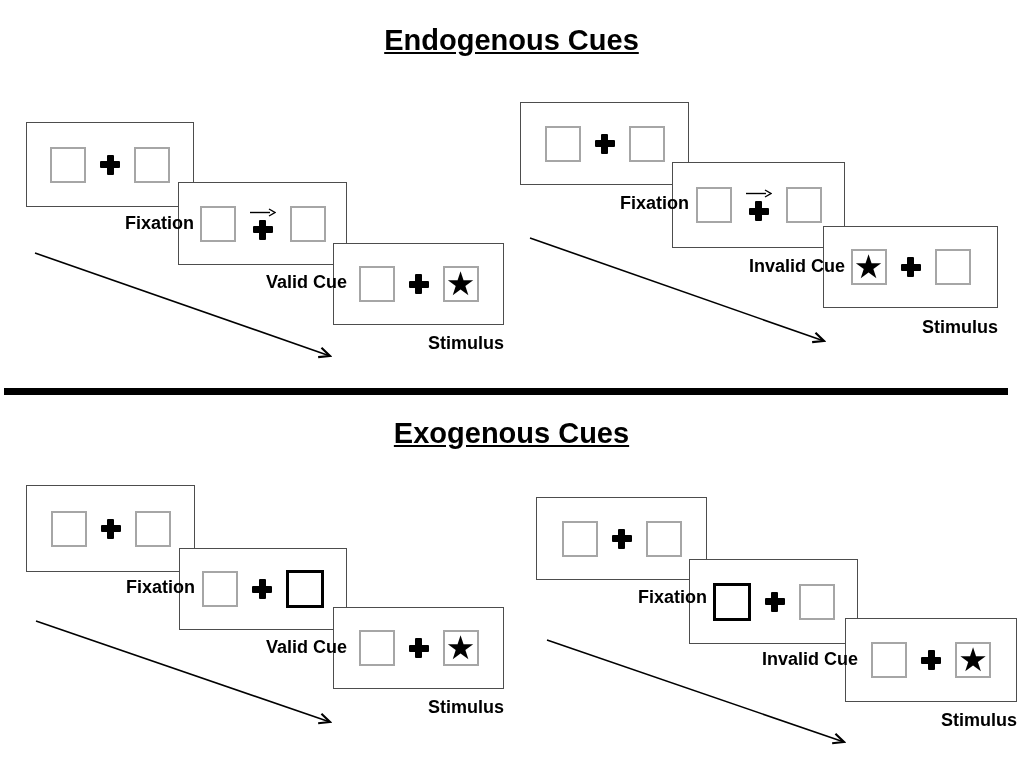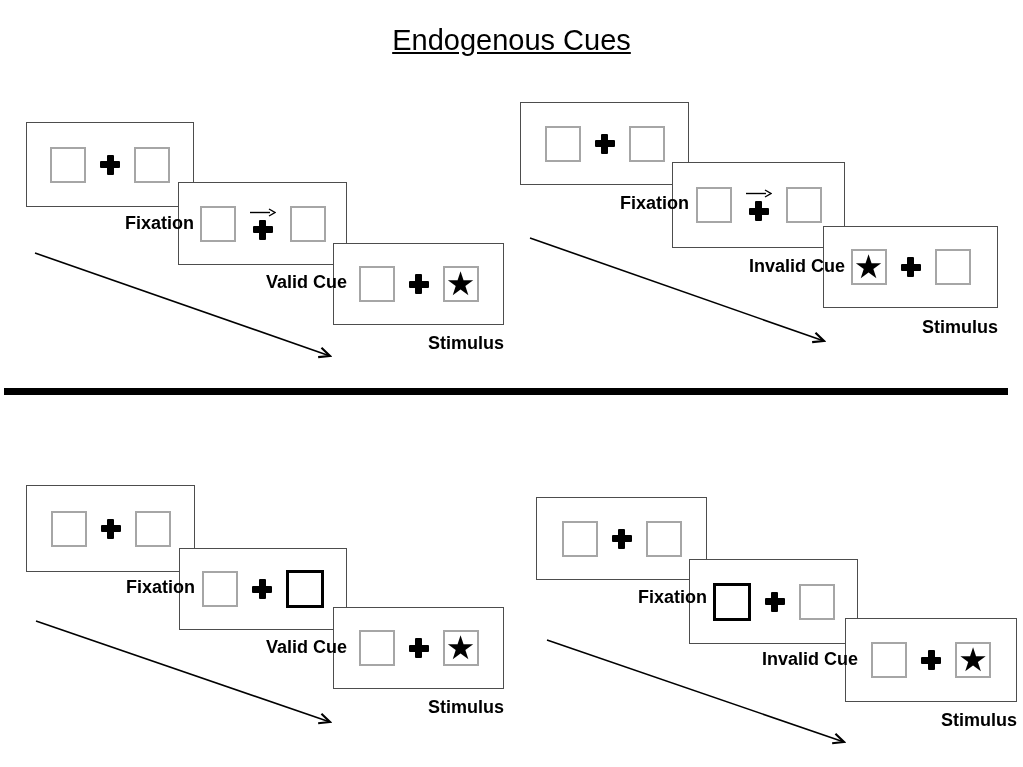--- a/index.html
+++ b/index.html
@@ -1,18 +1,18 @@
 <!DOCTYPE html>
 <html><head>
 <meta charset="utf-8">
 <style>
   html,body{margin:0;padding:0;background:#ffffff;}
   .canvas{position:relative;width:1023px;height:767px;background:#ffffff;overflow:hidden;
           font-family:"Liberation Sans", sans-serif;color:#000;}
-  .title{position:absolute;left:0;width:1023px;text-align:center;font-size:29px;font-weight:normal;
+  .title{position:absolute;left:0;width:1023px;text-align:center;font-size:29px;font-weight:bold;
          text-decoration:underline;letter-spacing:0px;}
   .title-endo{top:24px;}
   .title-exo{top:417px;}
   .divider{position:absolute;left:4px;top:388px;width:1004px;height:7px;background:#000;}
   .arrows{position:absolute;left:0;top:0;z-index:0;}
   .panel{position:absolute;background:#fff;border:1.5px solid #4d4d4d;box-sizing:border-box;
          display:flex;align-items:center;justify-content:center;gap:14px;}
   .z1{z-index:1}.z2{z-index:2}.z3{z-index:3}
   .box{width:36px;height:36px;box-sizing:border-box;border:2px solid #a6a6a6;background:#fff;
        display:flex;align-items:center;justify-content:center;}
@@ -41,20 +41,21 @@
   .p-d2{left:689px;top:559px;width:169px;height:85px}.l-d2{left:689px;top:649px;width:169px}
   .p-d3{left:845px;top:618px;width:172px;height:84px}.l-d3{left:845px;top:710px;width:172px}
 </style>
 </head>
 <body>
 
 <div class="canvas">
 
   <div class="title title-endo">Endogenous Cues</div>
   <div class="divider"></div>
+  <div class="title title-exo">Exogenous Cues</div>
 
   <svg class="arrows" width="1023" height="767">
     <defs>
       <marker id="ah" viewBox="0 0 10 10" refX="8.5" refY="5" markerWidth="9" markerHeight="9" orient="auto">
         <path d="M1,1.5 L8.5,5 L1,8.5" fill="none" stroke="#000" stroke-width="1.5"></path>
       </marker>
     </defs>
     <line x1="35" y1="253" x2="330" y2="356" stroke="#000" stroke-width="1.6" marker-end="url(#ah)"></line>
     <line x1="530" y1="238" x2="824" y2="341" stroke="#000" stroke-width="1.6" marker-end="url(#ah)"></line>
     <line x1="36" y1="621" x2="330" y2="722" stroke="#000" stroke-width="1.6" marker-end="url(#ah)"></line>

